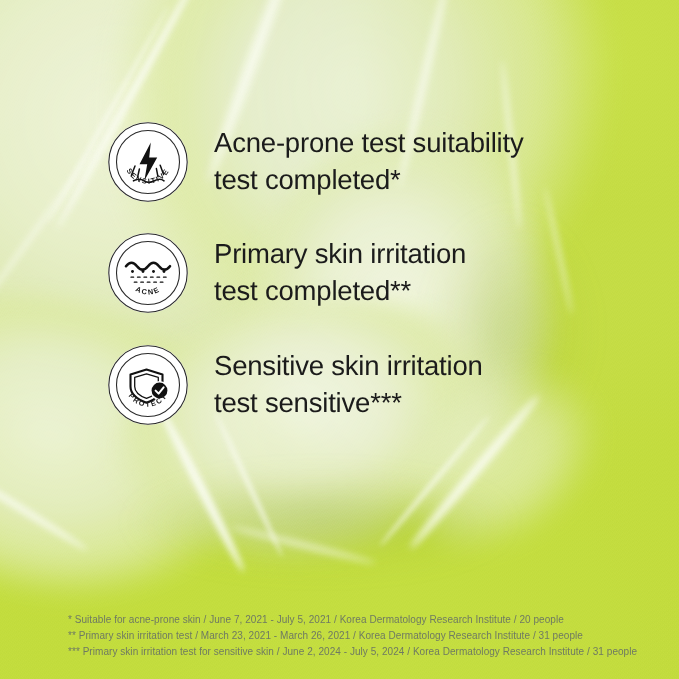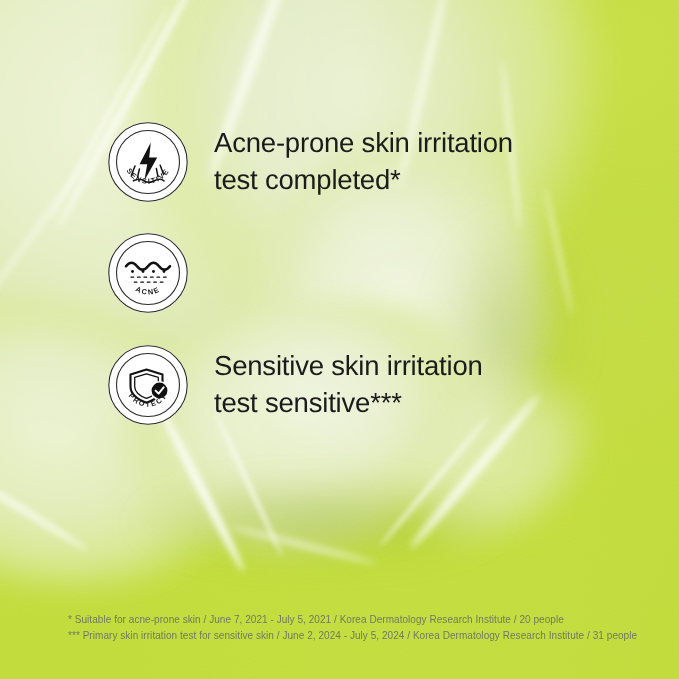--- a/index.html
+++ b/index.html
@@ -223,21 +223,21 @@
           <path d="M31.4 47.0 L29.6 55.2" stroke="#111111" stroke-width="1.5" stroke-linecap="round"></path>
           <path d="M52.2 43.2 L55.6 52.6" stroke="#111111" stroke-width="1.5" stroke-linecap="round"></path>
           <path d="M48.4 46.6 L50.0 54.8" stroke="#111111" stroke-width="1.5" stroke-linecap="round"></path>
           <path d="M25.5 58.8 Q31 55.6 36 58.8 T46.5 58.8 T56 58.8" fill="none" stroke="#111111" stroke-width="1.6" stroke-linecap="round"></path>
           <path id="arcS1" d="M17.5 46 A 24 24 0 0 0 62.5 46" fill="none" stroke="none"></path>
           <text font-family="Liberation Sans, sans-serif" font-size="7.4" font-weight="700" letter-spacing="1.6" fill="#1a1a1a">
             <textPath href="#arcS1" startOffset="50%" text-anchor="middle">SENSITIVE</textPath>
           </text>
         </svg>
       </div>
-      <div class="claim-text">Acne-prone skin irritation
+      <div class="claim-text">Acne-prone test suitability
 test completed*</div>
     </div>
 
     <div class="claim-row r2">
       <div class="badge">
         <svg viewBox="0 0 80 80" xmlns="http://www.w3.org/2000/svg">
           <circle cx="40" cy="40" r="39.2" fill="#ffffff" stroke="#2a2a2a" stroke-width="1.1"></circle>
           <circle cx="40" cy="40" r="31.5" fill="none" stroke="#2a2a2a" stroke-width="1.1"></circle>
           <path d="M18 33.2 Q23.5 26.4 29 33.2 T40 33.2 T51 33.2 T62 33.2" fill="none" stroke="#111111" stroke-width="2.6" stroke-linecap="round"></path>
           <g fill="#111111">
@@ -258,20 +258,22 @@
               <path d="M39.3 49.2 h2.6"></path>
             <path d="M45.8 49.2 h2.6"></path>
               <path d="M52.3 49.2 h2.6"></path>
           </g>
           <path id="arcA1" d="M19.5 49 A 23 23 0 0 0 60.5 49" fill="none" stroke="none"></path>
           <text font-family="Liberation Sans, sans-serif" font-size="7.4" font-weight="700" letter-spacing="1.6" fill="#1a1a1a">
             <textPath href="#arcA1" startOffset="50%" text-anchor="middle">ACNE</textPath>
           </text>
         </svg>
       </div>
+      <div class="claim-text">Primary skin irritation
+test completed**</div>
     </div>
 
     <div class="claim-row r3">
       <div class="badge">
         <svg viewBox="0 0 80 80" xmlns="http://www.w3.org/2000/svg">
           <circle cx="40" cy="40" r="39.2" fill="#ffffff" stroke="#2a2a2a" stroke-width="1.1"></circle>
           <circle cx="40" cy="40" r="31.5" fill="none" stroke="#2a2a2a" stroke-width="1.1"></circle>
           <path d="M38.5 24.5 L54.5 29.4 L54.5 41.5 Q54.5 51.8 38.5 57.8 Q22.5 51.8 22.5 41.5 L22.5 29.4 Z" fill="none" stroke="#111111" stroke-width="2.1" stroke-linejoin="round"></path>
           <path d="M38.5 28.8 L50.3 32.4 L50.3 41.4 Q50.3 48.9 38.5 53.4 Q26.7 48.9 26.7 41.4 L26.7 32.4 Z" fill="none" stroke="#111111" stroke-width="1.3" stroke-linejoin="round"></path>
           <circle cx="51.5" cy="45.5" r="9.6" fill="#ffffff"></circle>
@@ -282,17 +284,18 @@
             <textPath href="#arcP1" startOffset="50%" text-anchor="middle">PROTECT</textPath>
           </text>
         </svg>
       </div>
       <div class="claim-text">Sensitive skin irritation
 test sensitive***</div>
     </div>
 
     <div class="footnotes">
       <div>* Suitable for acne-prone skin / June 7, 2021 - July 5, 2021 / Korea Dermatology Research Institute / 20 people</div>
+      <div>** Primary skin irritation test / March 23, 2021 - March 26, 2021 / Korea Dermatology Research Institute / 31 people</div>
       <div>*** Primary skin irritation test for sensitive skin / June 2, 2024 - July 5, 2024 / Korea Dermatology Research Institute / 31 people</div>
     </div>
 
   </div>
 </div>
 
 </body></html>

